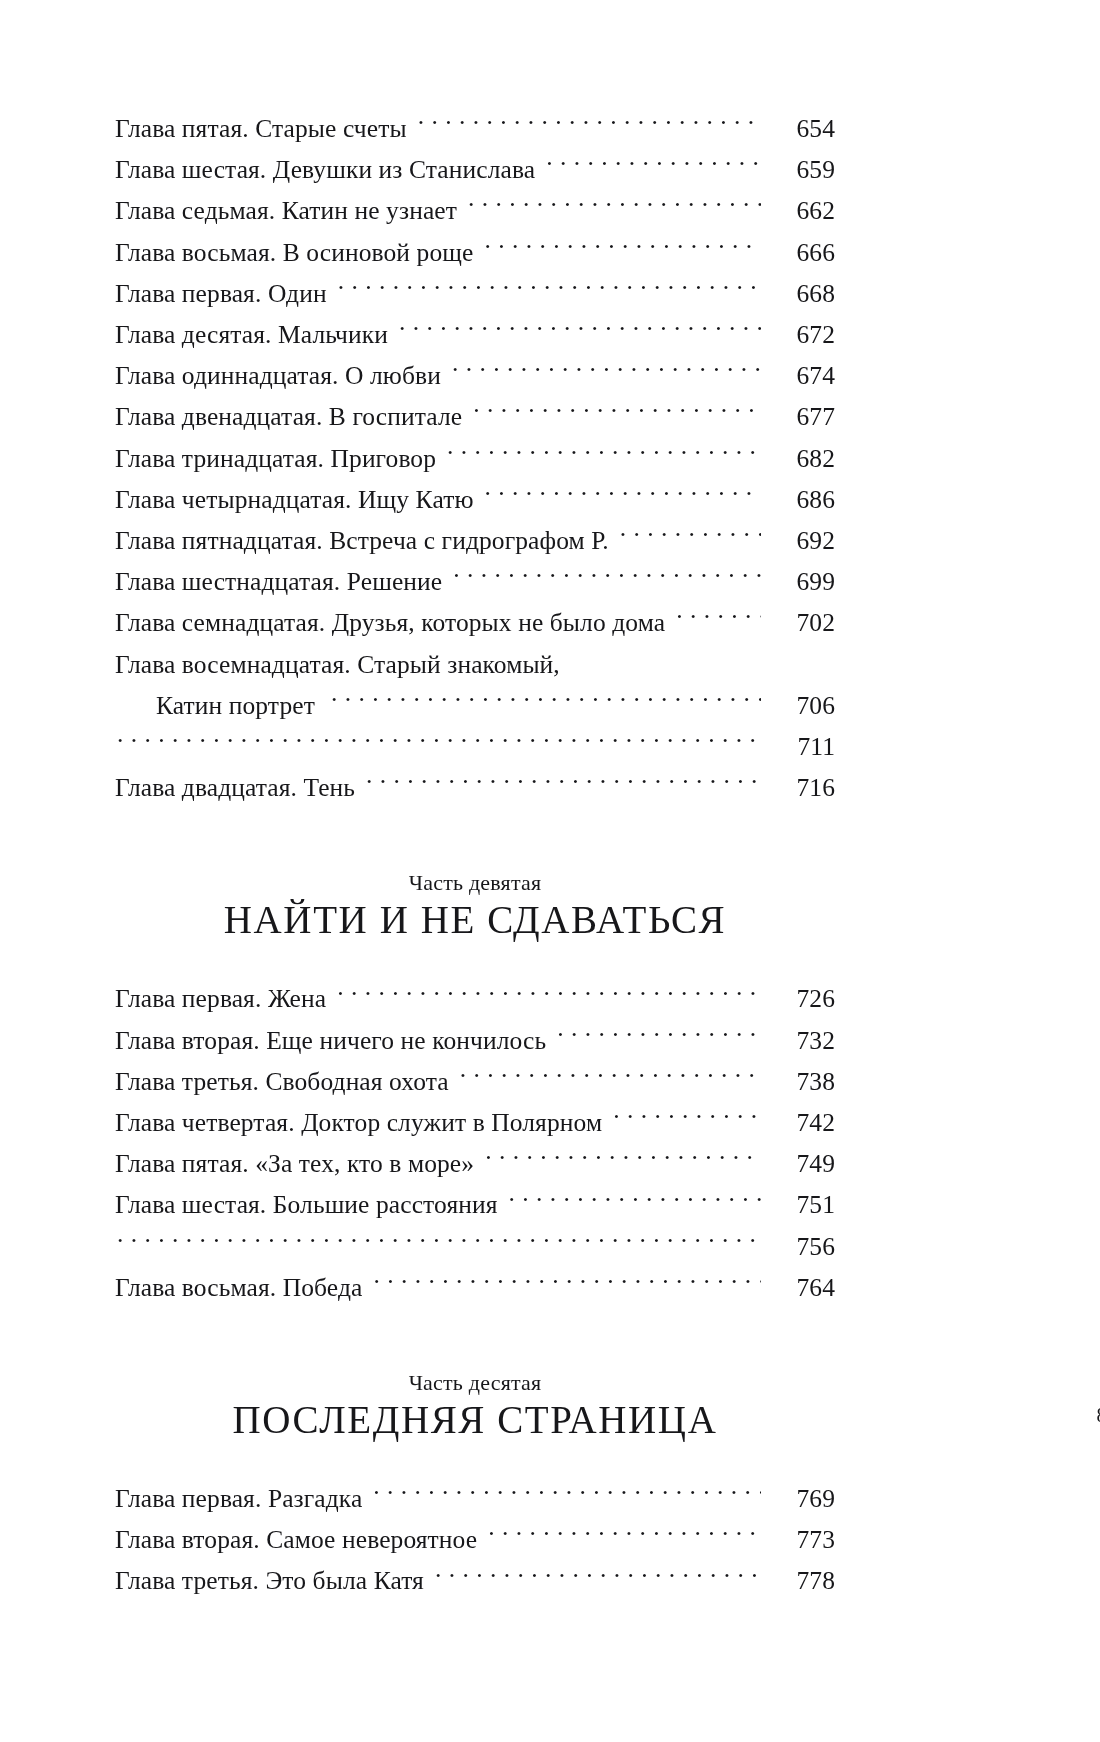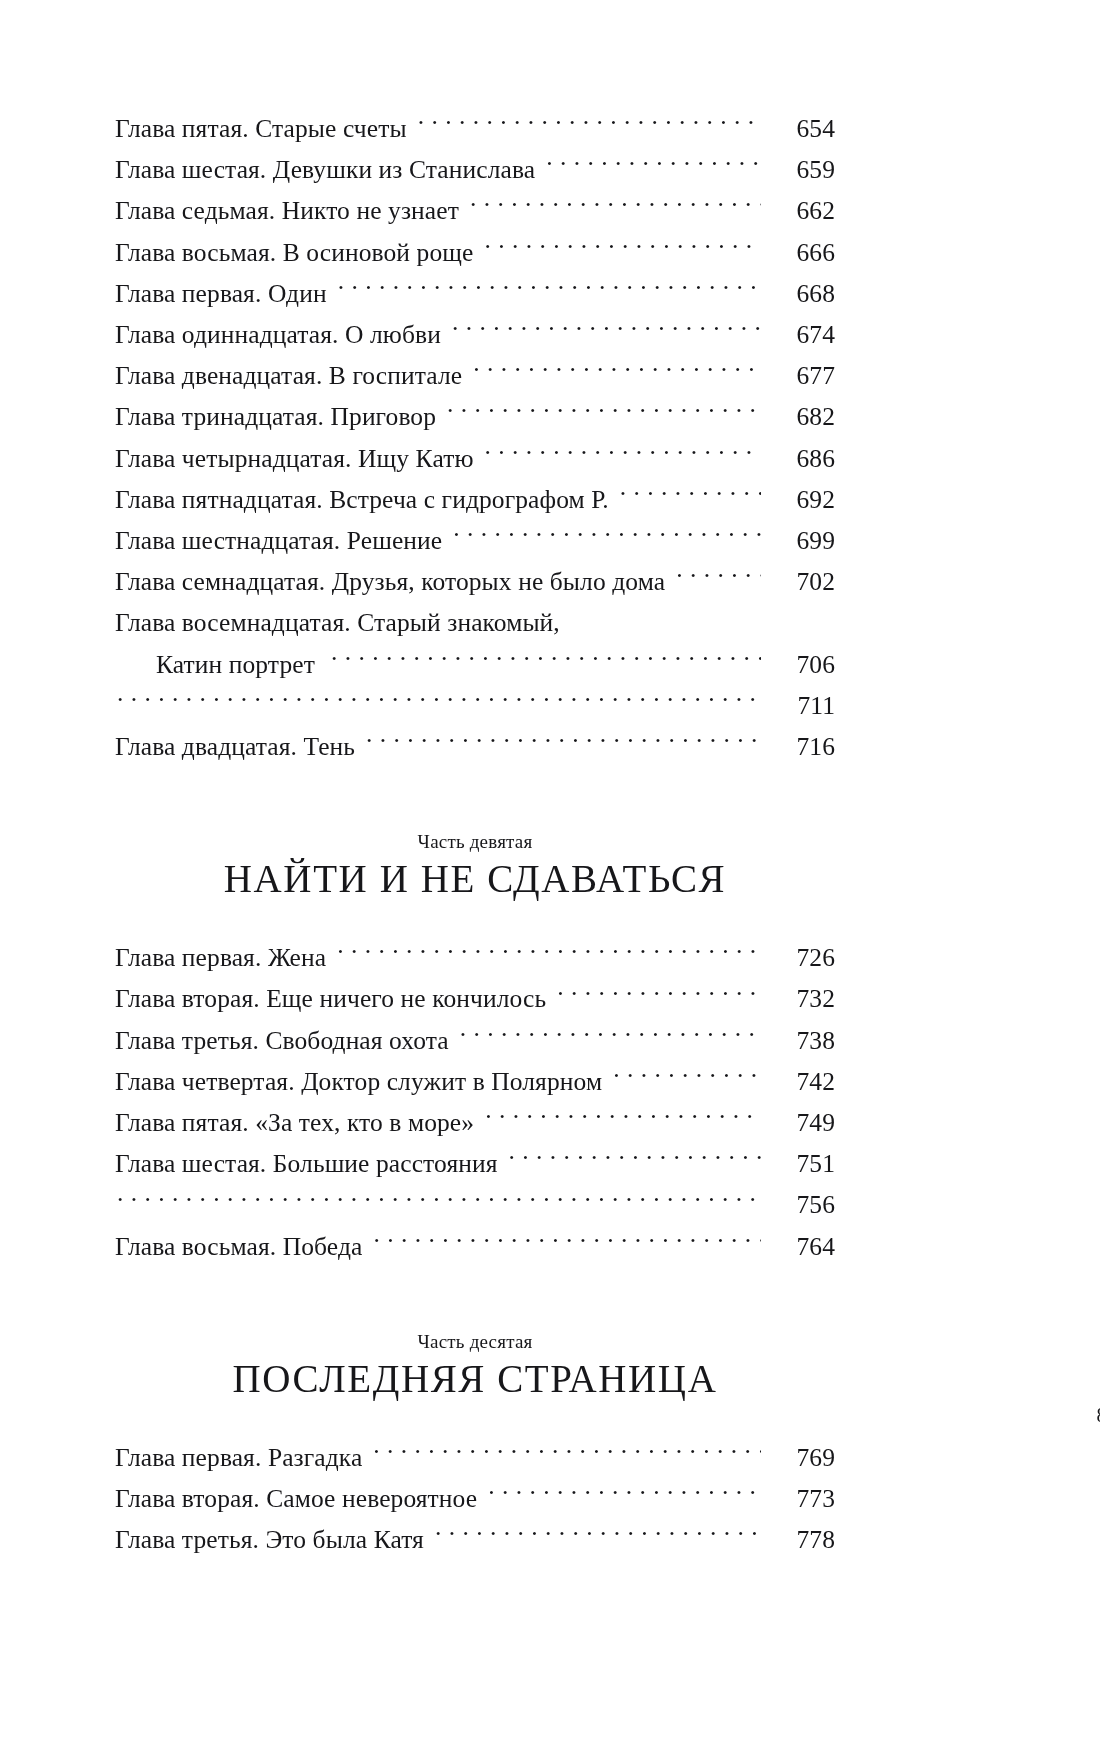--- a/index.html
+++ b/index.html
@@ -82,21 +82,21 @@
   
   .toc-row.nodots .leader::before { content: ""; }
   .toc-row.nodots .page-no { visibility: hidden; }
 
   
   .part {
     text-align: center;
     width: 720px;
   }
   .part .part-label {
-    font-size: 19px;
+    font-size: 22px;
     line-height: 34px;
     letter-spacing: 0.2px;
   }
   .part .part-title {
     font-size: 39px;
     line-height: 40px;
     letter-spacing: 1.6px;
   }
   .gap-before-part { height: 58px; }
   .gap-after-part  { height: 30px; }
@@ -128,37 +128,42 @@
         <span class="page-no">654</span>
       </div>
 
       <div class="toc-row">
         <span class="title">Глава шестая. Девушки из Станислава</span>
         <span class="leader"></span>
         <span class="page-no">659</span>
       </div>
 
       <div class="toc-row">
-        <span class="title">Глава седьмая. Никто не узнает</span>
+        <span class="title">Глава седьмая. Катин не узнает</span>
         <span class="leader"></span>
         <span class="page-no">662</span>
       </div>
 
       <div class="toc-row">
         <span class="title">Глава восьмая. В осиновой роще</span>
         <span class="leader"></span>
         <span class="page-no">666</span>
       </div>
 
       <div class="toc-row">
         <span class="title">Глава первая. Один</span>
         <span class="leader"></span>
         <span class="page-no">668</span>
       </div>
 
+      <div class="toc-row">
+        <span class="title">Глава десятая. Мальчики</span>
+        <span class="leader"></span>
+        <span class="page-no">672</span>
+      </div>
 
       <div class="toc-row">
         <span class="title">Глава одиннадцатая. О любви</span>
         <span class="leader"></span>
         <span class="page-no">674</span>
       </div>
 
       <div class="toc-row">
         <span class="title">Глава двенадцатая. В госпитале</span>
         <span class="leader"></span>

